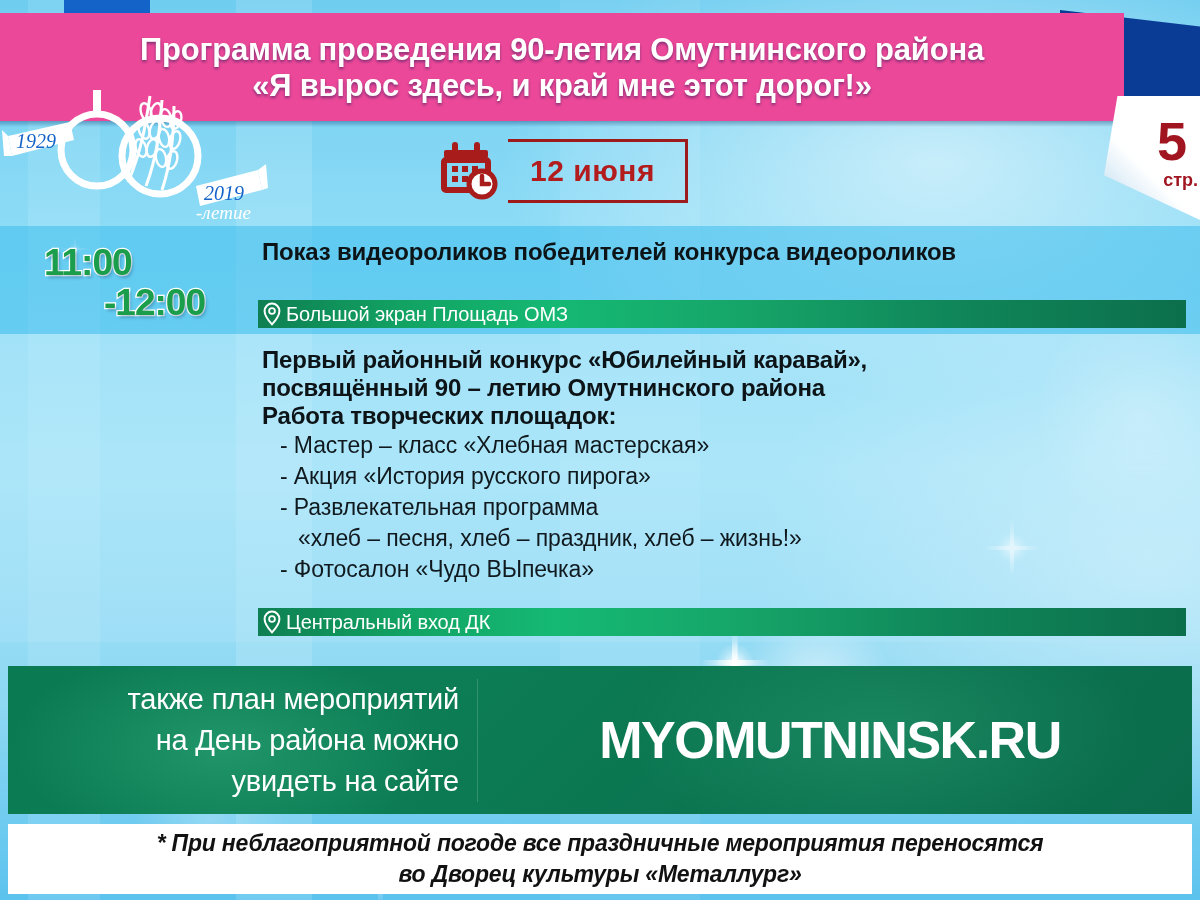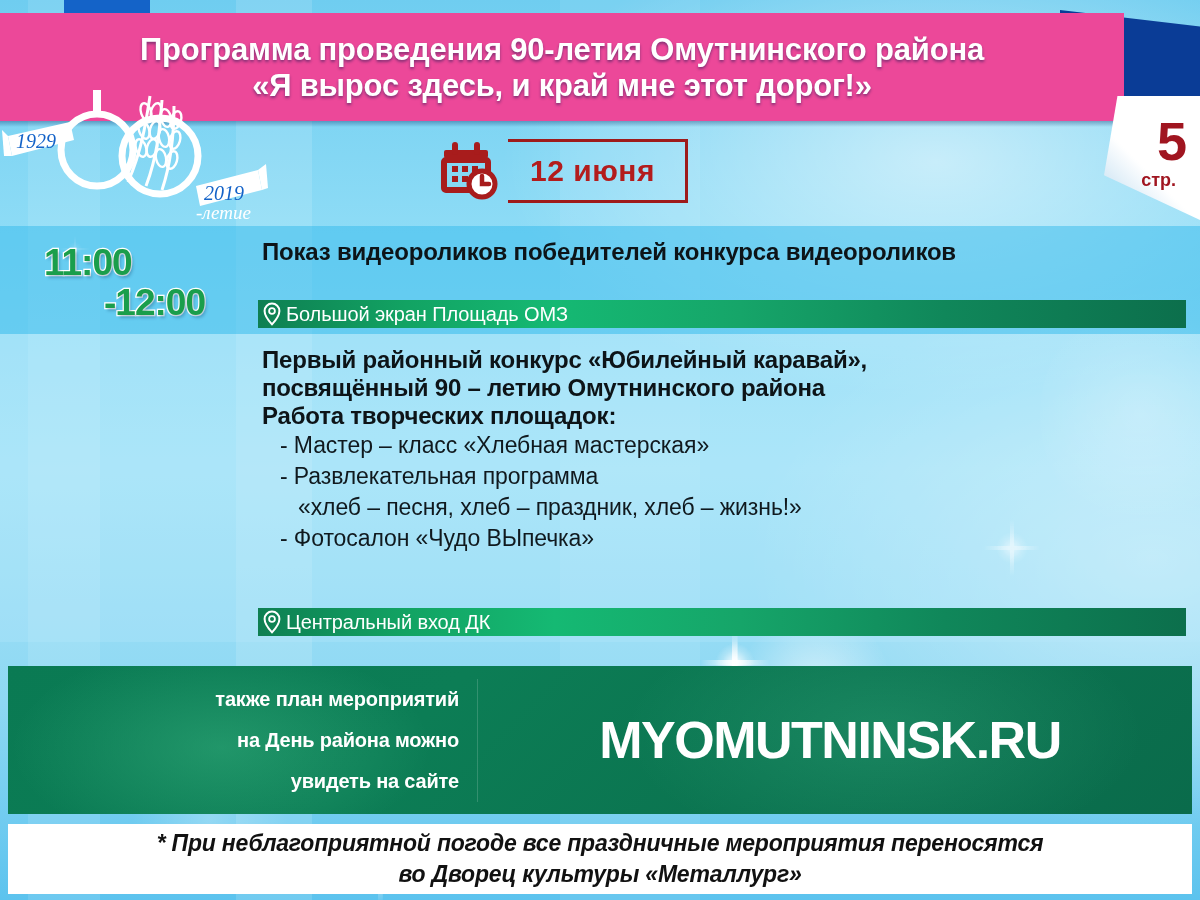--- a/index.html
+++ b/index.html
@@ -139,21 +139,21 @@
     position: absolute;
     right: 14px; top: 20px;
     color: #a01520;
     font-size: 54px;
     font-weight: 700;
     line-height: 50px;
     letter-spacing: -1px;
   }
   .corner-sub {
     position: absolute;
-    right: 24px; top: 74px;
+    right: 2px; top: 74px;
     color: #a01520;
     font-size: 18px;
     font-weight: 700;
   }
 
   
   .date-badge {
     position: absolute;
     left: 440px; top: 138px;
     display: flex;
@@ -282,22 +282,22 @@
   .site-left {
     width: 470px;
     flex: 0 0 470px;
     padding-right: 18px;
     box-sizing: border-box;
     text-align: right;
     border-right: 1px solid rgba(255,255,255,0.16);
   }
   .site-left div {
     color: #ffffff;
-    font-size: 20px;
-    font-weight: 700;
+    font-size: 29px;
+    font-weight: 400;
     line-height: 41px;
     letter-spacing: -0.2px;
   }
   .site-url {
     flex: 1 1 auto;
     text-align: center;
     color: #ffffff;
     font-size: 52px;
     font-weight: 700;
     letter-spacing: -1.5px;
@@ -437,20 +437,21 @@
     </div>
   </div>
 
   <div class="row row-b">
     <div class="time-col"></div>
     <div class="body-col">
       <p class="ev-title">Первый районный конкурс «Юбилейный каравай»,</p>
       <p class="ev-title">посвящённый 90 – летию Омутнинского района</p>
       <p class="ev-title">Работа творческих площадок:</p>
       <p class="ev-sub">- Мастер – класс «Хлебная мастерская»</p>
+      <p class="ev-sub">- Акция «История русского пирога»</p>
       <p class="ev-sub">- Развлекательная программа</p>
       <p class="ev-sub cont">«хлеб – песня, хлеб – праздник, хлеб – жизнь!»</p>
       <p class="ev-sub">- Фотосалон «Чудо ВЫпечка»</p>
     </div>
   </div>
 
   <div class="venue venue-a">
     <span class="venue-icon">
       <svg viewBox="0 0 20 24" width="20" height="24" aria-hidden="true">
         <path d="M10 1.6 C5.9 1.6 2.6 4.9 2.6 9 C2.6 14.4 10 22.4 10 22.4 C10 22.4 17.4 14.4 17.4 9 C17.4 4.9 14.1 1.6 10 1.6 Z" fill="none" stroke="#ffffff" stroke-width="2"></path>

